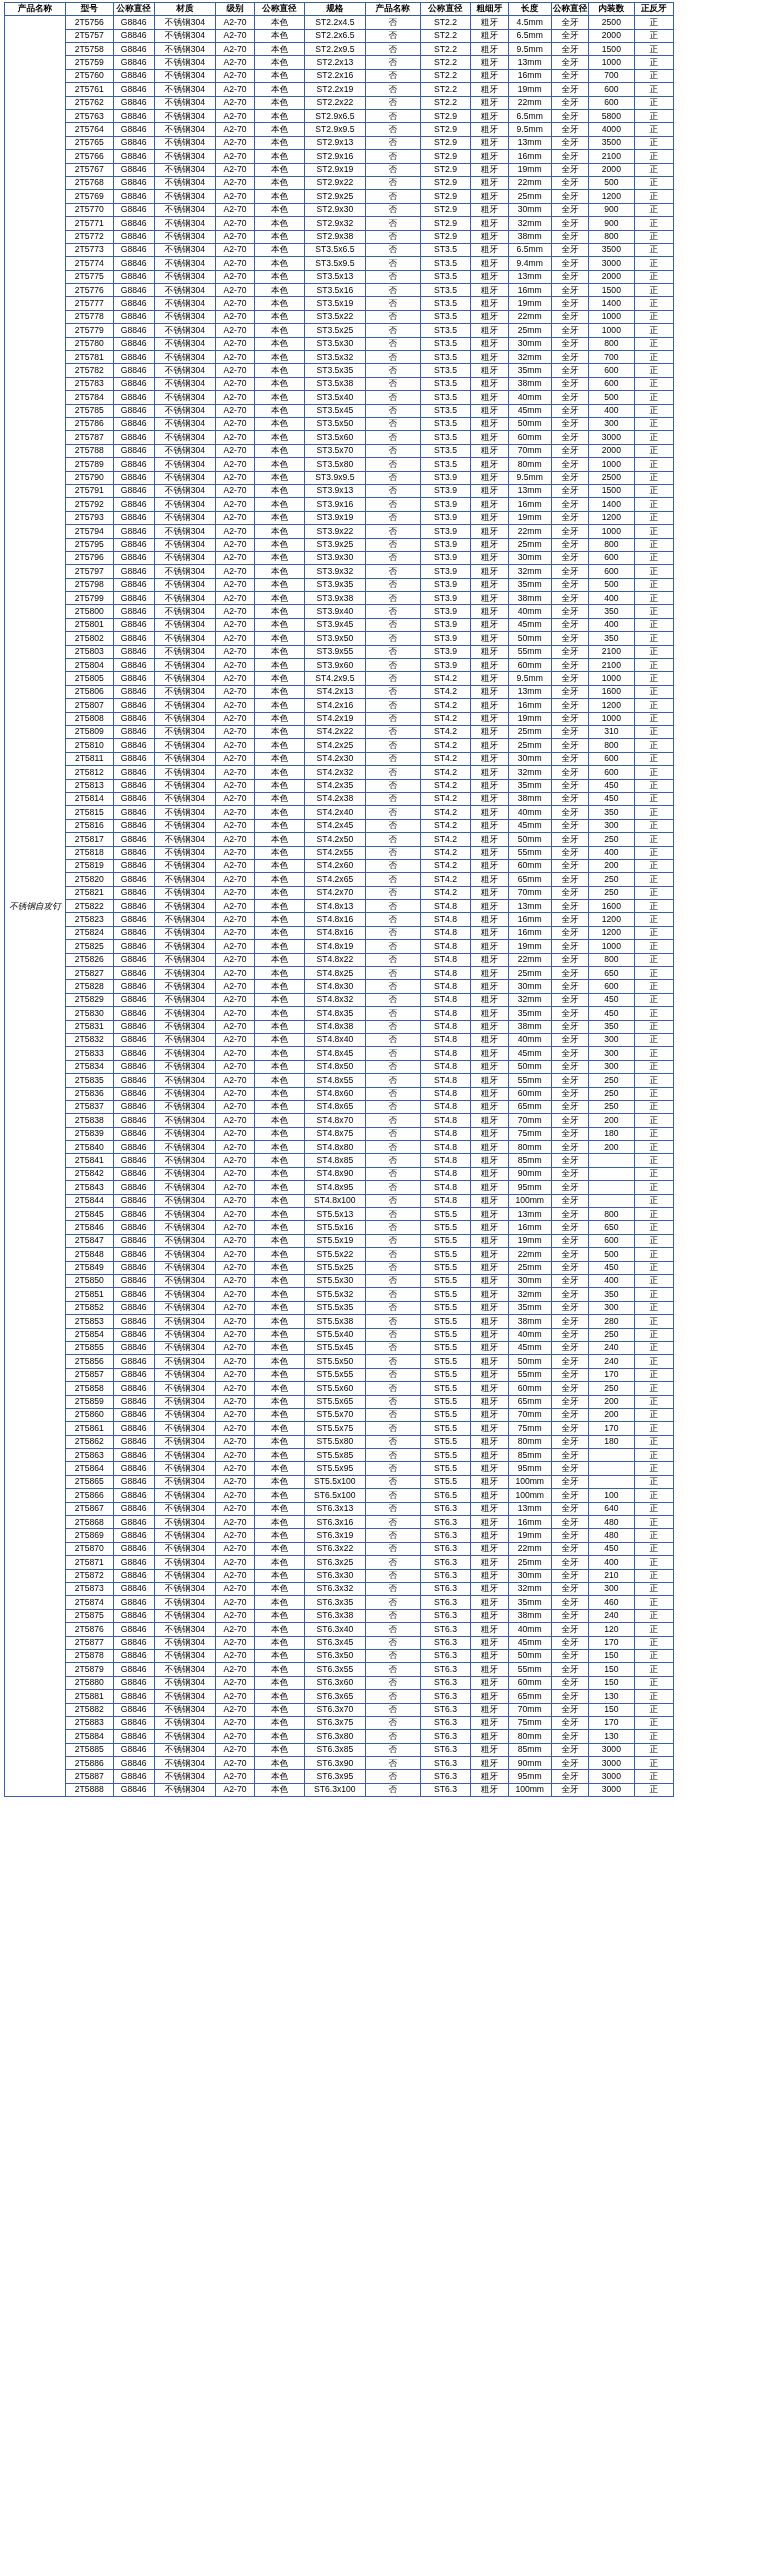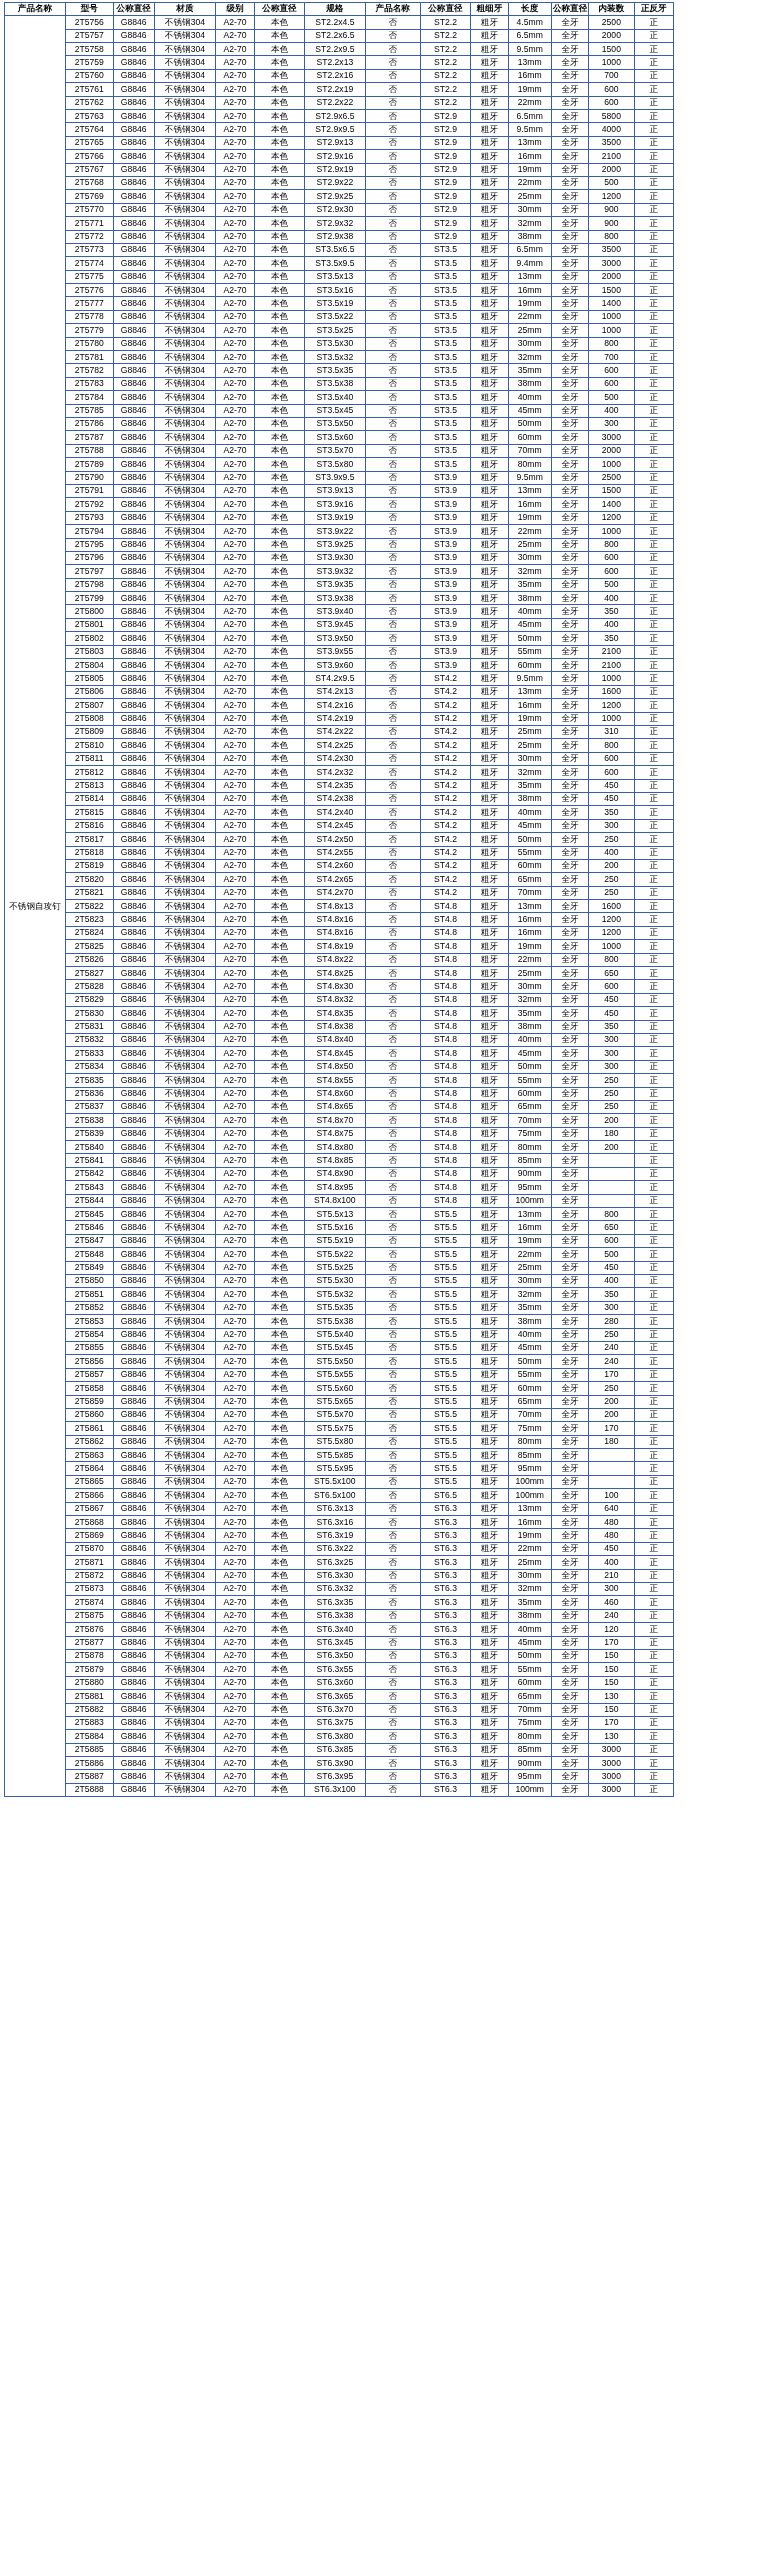--- a/index.html
+++ b/index.html
@@ -39,20 +39,21 @@
     font-weight: bold;
     background: #ffffff;
     font-size: 8.6px;
   }
   td.prodname {
     vertical-align: middle;
     font-size: 9.5px;
     line-height: 13.3px;
     word-break: break-all;
     white-space: normal;
+    font-style: italic;
   }
   
   col.c0 { width: 59px; }
   col.c1 { width: 46px; }
   col.c2 { width: 40px; }
   col.c3 { width: 59px; }
   col.c4 { width: 38px; }
   col.c5 { width: 48px; }
   col.c6 { width: 59px; }
   col.c7 { width: 53px; }

